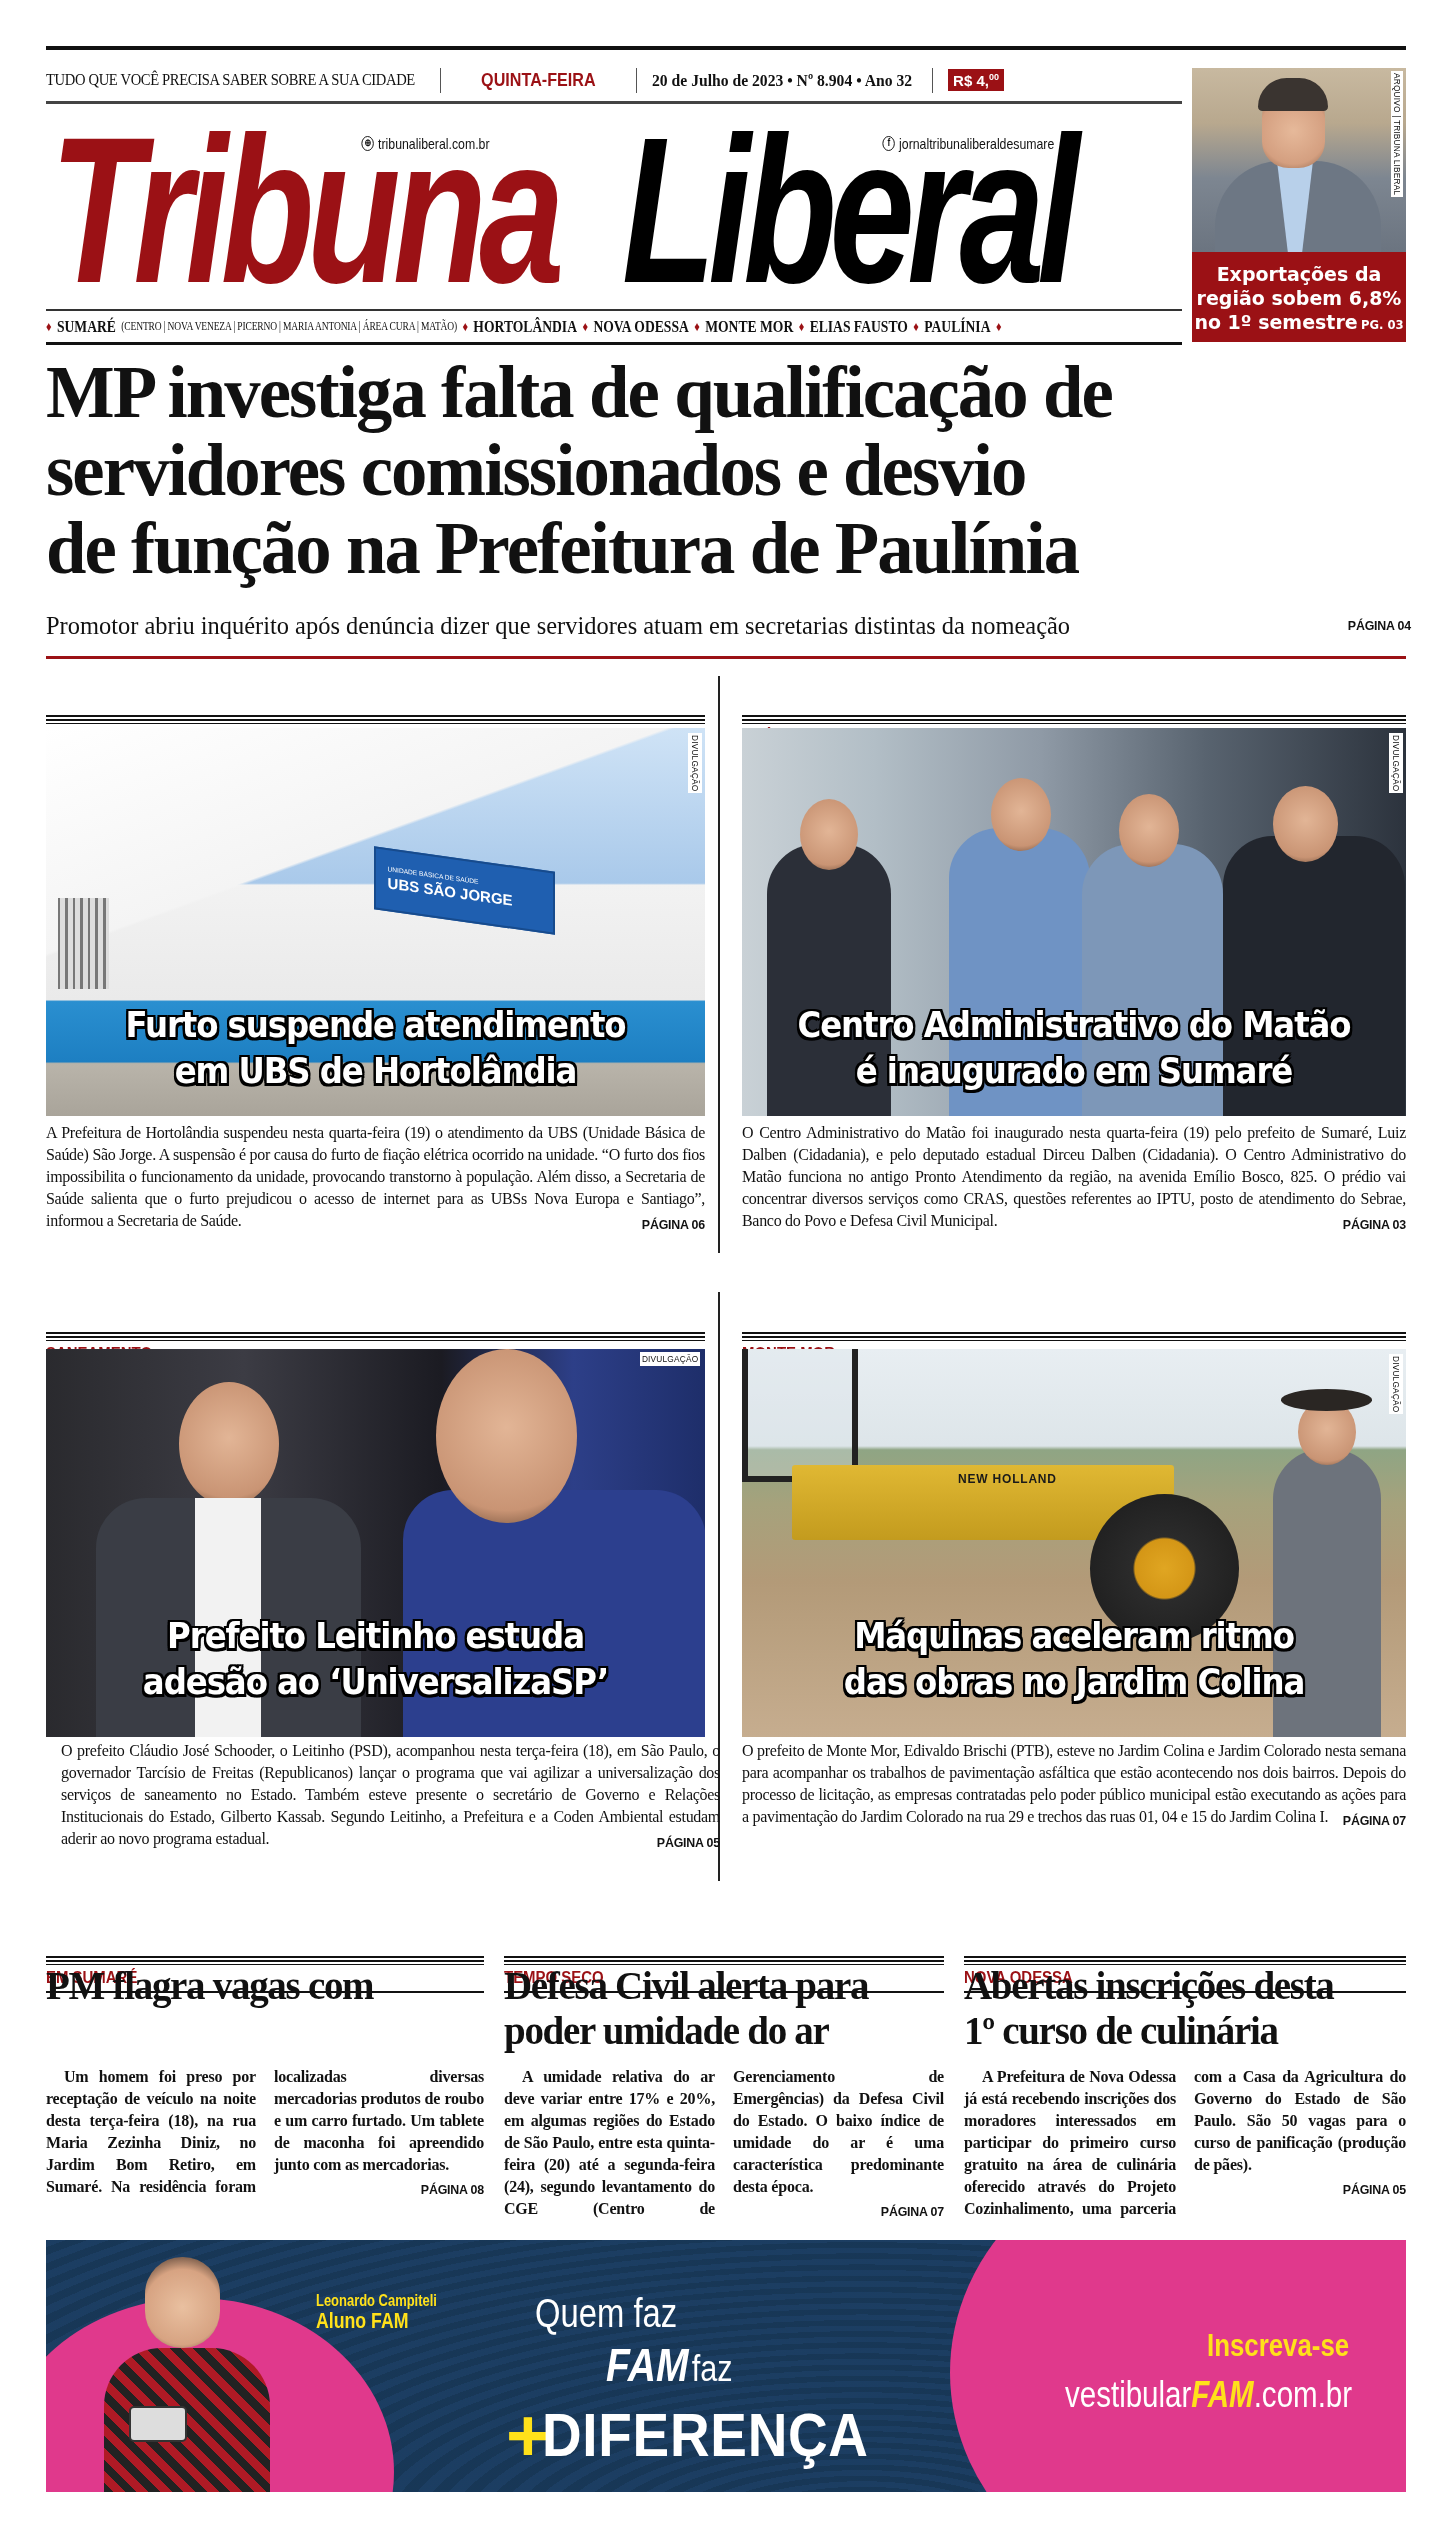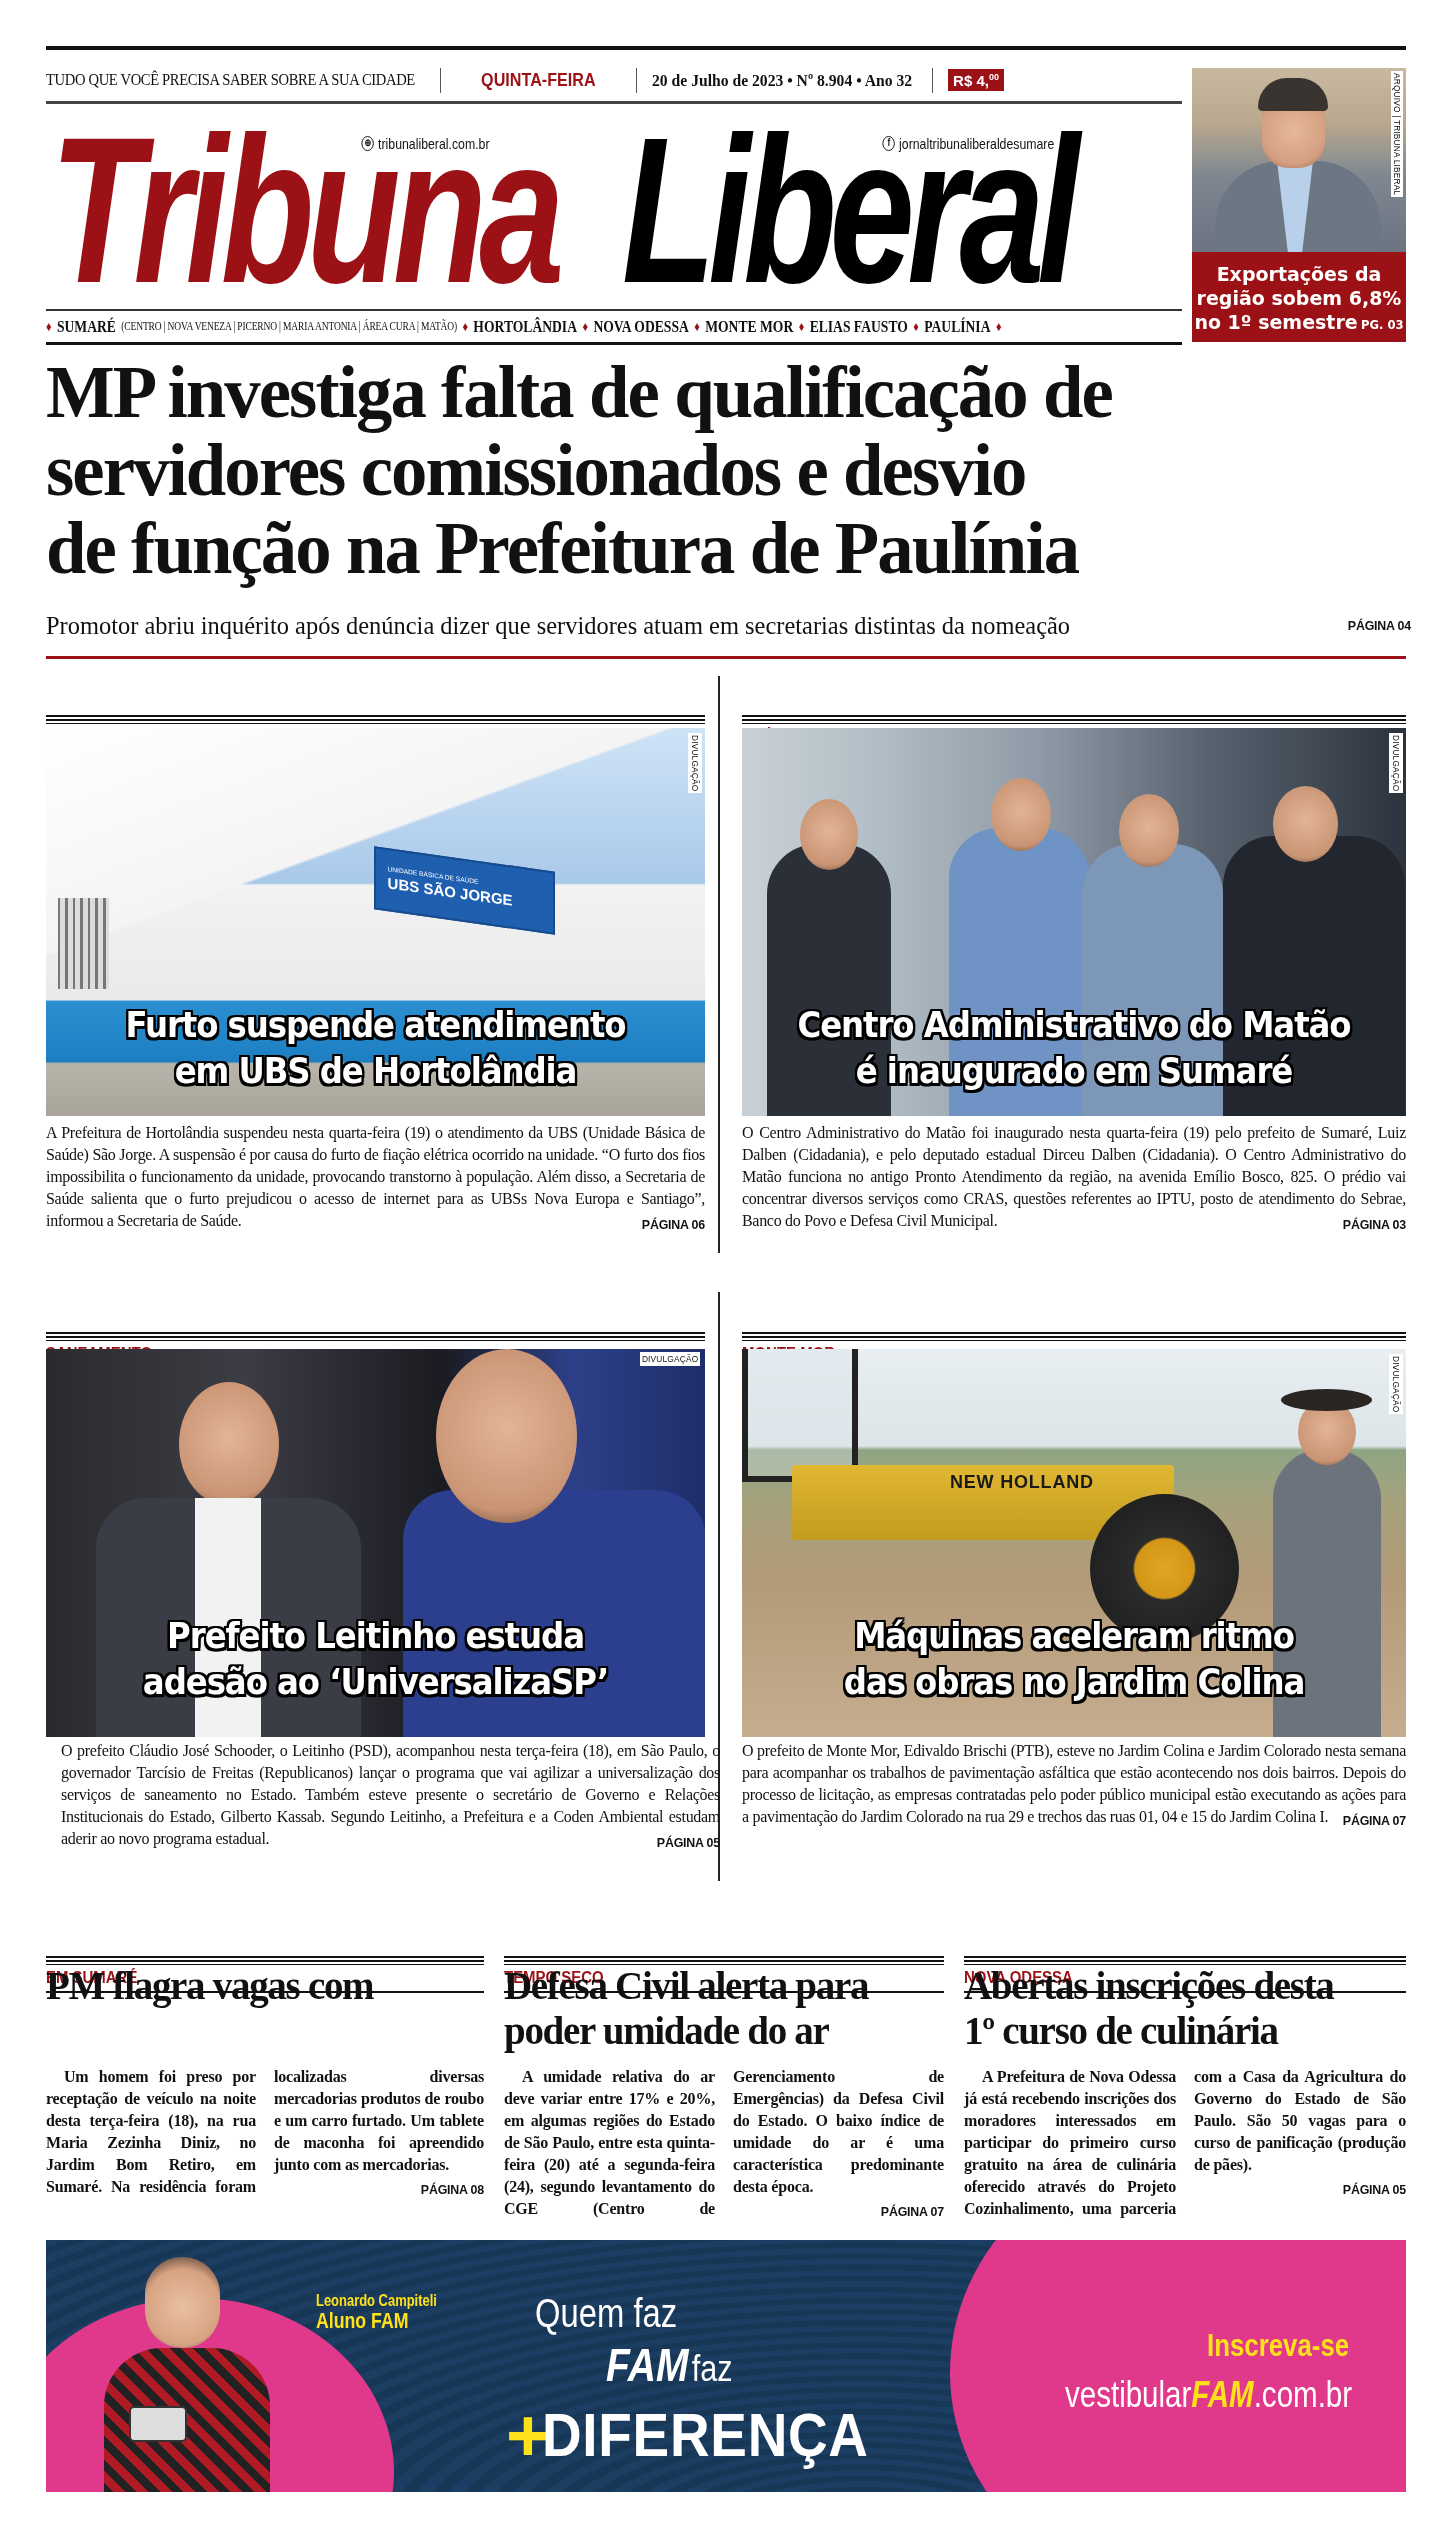--- a/index.html
+++ b/index.html
@@ -87,21 +87,21 @@
   .ubs-sign small { display: block; font-size: 6.6px; font-weight: normal; margin-bottom: 1.7px; }
   .ubs-window { position: absolute; left: 11.6px; top: 170px; width: 51px; height: 91px; background: repeating-linear-gradient(90deg, #777 0 2.5px, #ddd 2.5px 7.5px); }
 
   .scene-predio { background: linear-gradient(90deg, #c9d1d6 0%, #b2bec6 20%, #8f9aa6 45%, #58636f 70%, #2c333d 100%); }
   .person { position: absolute; border-radius: 50px 50px 0 0; }
   .head { position: absolute; border-radius: 50%; background: radial-gradient(circle at 50% 45%, #e2b596 0%, #c99474 70%, #5a3e2c 100%); }
 
   .scene-sanea { background: linear-gradient(90deg, #2a2a2e 0%, #3c3c44 30%, #1b1b22 60%, #2d3f88 80%, #1e2e6a 100%); }
   .scene-monte { background: linear-gradient(180deg, #e8eef2 0%, #dde5e9 25%, #8fa584 26%, #a6a27c 40%, #b39a78 60%, #c6ad8f 100%); }
   .grader-body { position: absolute; left: 50px; top: 116px; width: 382px; height: 75px; background: linear-gradient(180deg, #e0b833, #c39b1e); border-radius: 3.3px; }
-  .grader-label { position: absolute; left: 208px; top: 123px; font-family: "Liberation Sans", sans-serif; font-weight: bold; font-size: 18px; color: #1a1a1a; letter-spacing: 0.8px; }
+  .grader-label { position: absolute; left: 216px; top: 123px; font-family: "Liberation Sans", sans-serif; font-weight: bold; font-size: 12px; color: #1a1a1a; letter-spacing: 0.8px; }
   .wheel { position: absolute; border-radius: 50%; background: radial-gradient(circle, #e0a622 0%, #d49616 28%, #2b2b2b 30%, #1a1a1a 100%); }
   .cab { position: absolute; left: 0; top: 0; width: 116px; height: 133px; border: 6.6px solid #222; border-top: 0; background: rgba(220,230,235,0.35); }
 
   
   .small-head { position: absolute; font-family: "Liberation Serif", serif; font-weight: bold; font-size: 39px; line-height: 45px; letter-spacing: -1.3px; white-space: nowrap; }
   .two-col { position: absolute; column-count: 2; column-gap: 18px; font-family: "Liberation Serif", serif; font-size: 16px; line-height: 22px; text-align: justify; letter-spacing: -0.2px; }
   .two-col p { text-indent: 18px; font-weight: bold; }
   .two-col .pagina { display: block; text-align: right; margin-top: 3.3px; }
 
   

